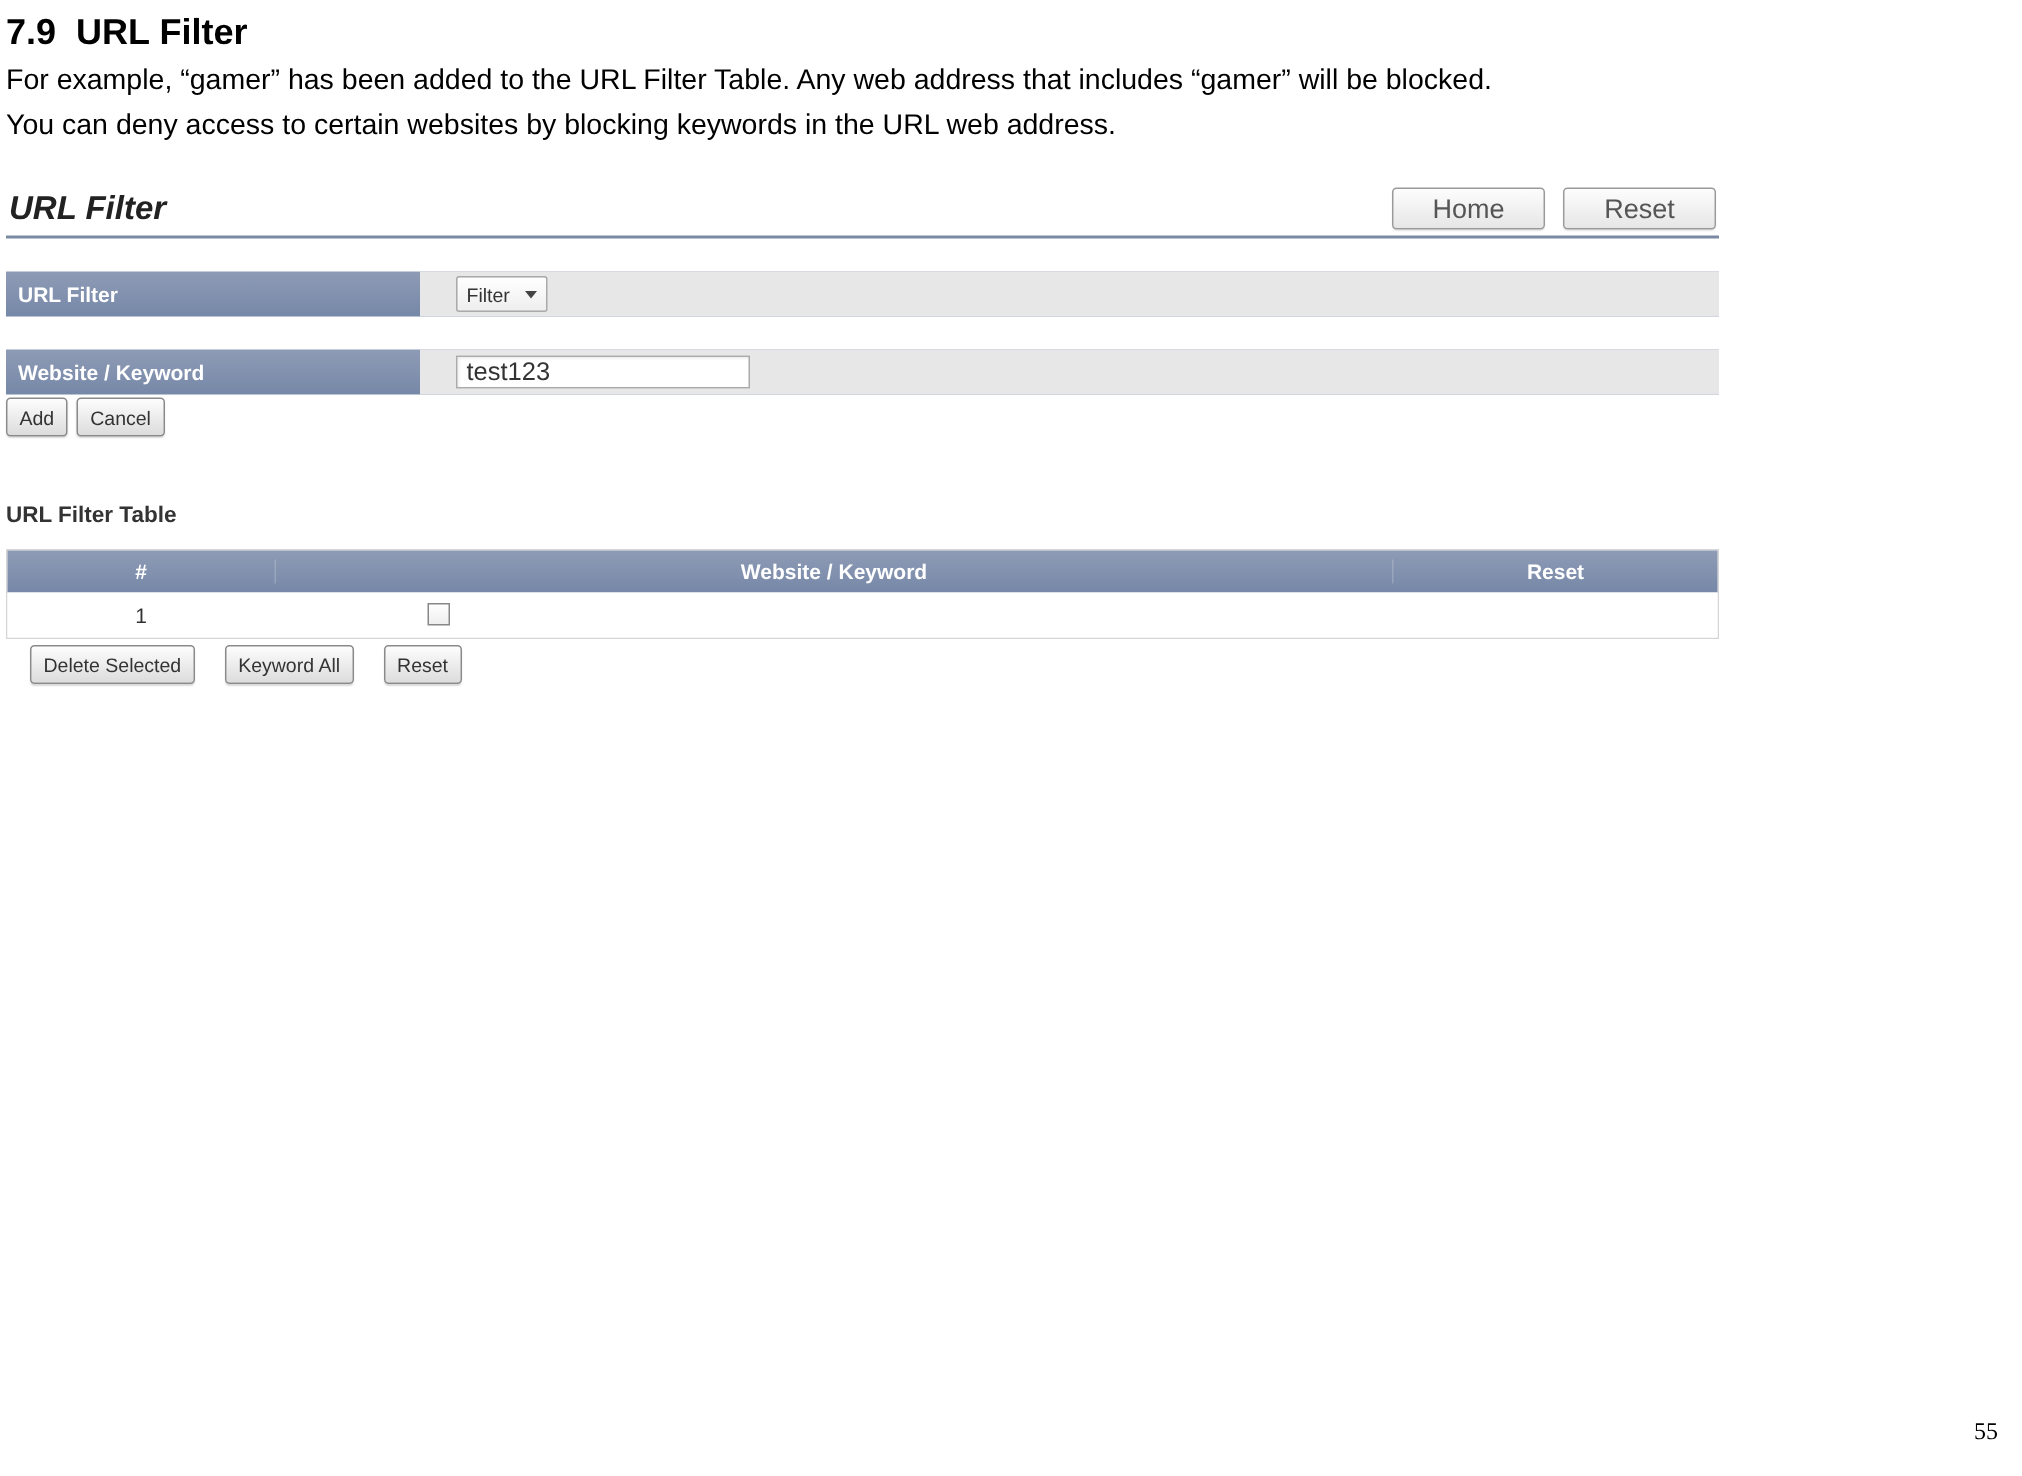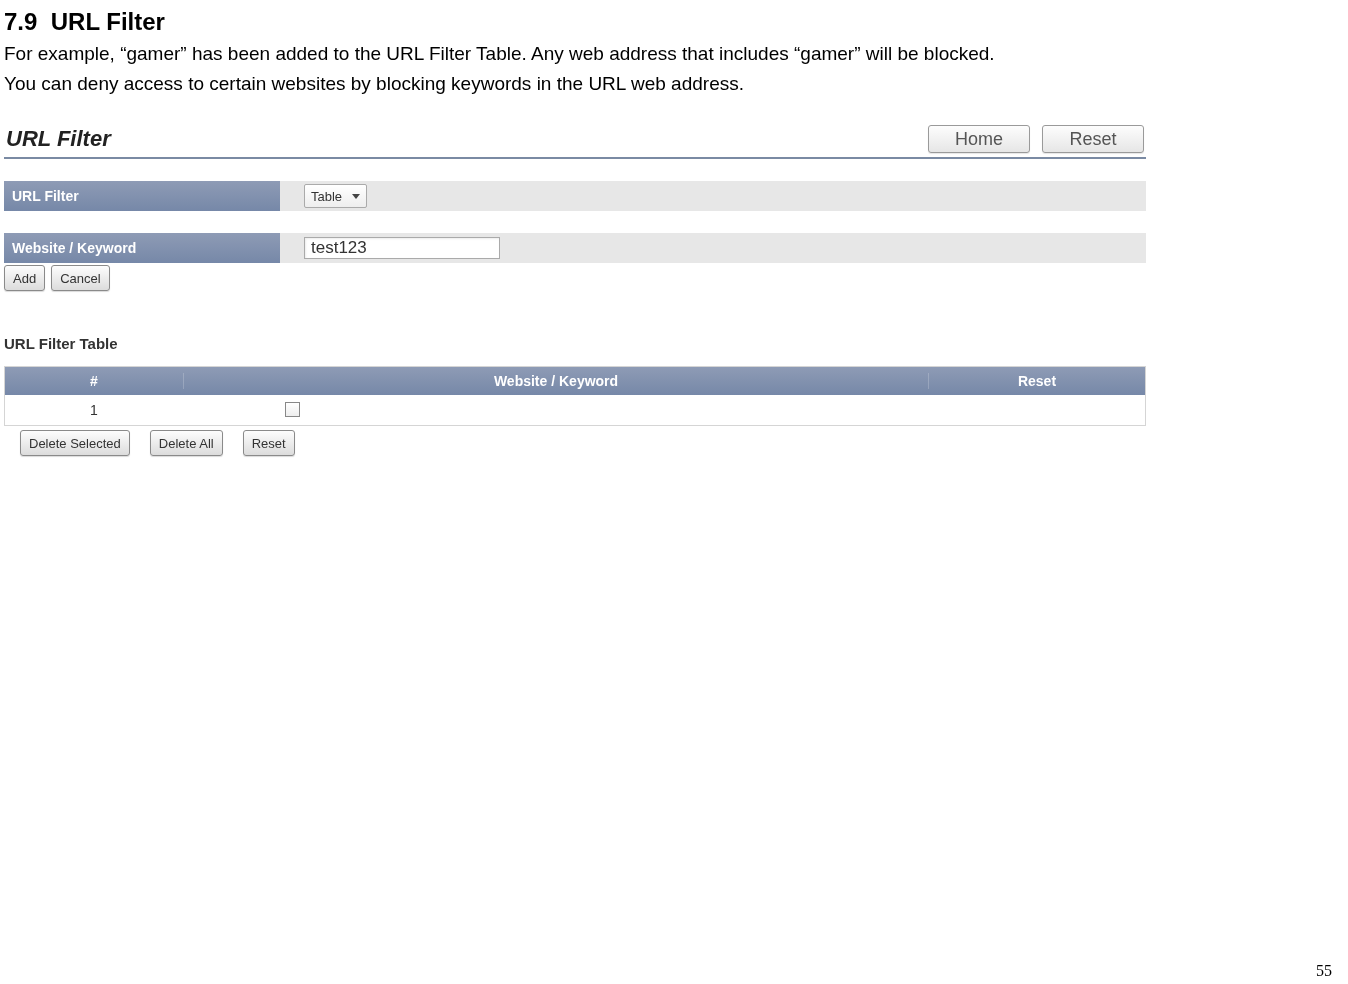--- a/index.html
+++ b/index.html
@@ -172,21 +172,21 @@
   }
   .ss-btn-row2 {
     margin-top: 4px;
     display: flex;
     gap: 20px;
     margin-left: 16px;
   }
   .page-number {
     position: absolute;
     right: 16px;
-    bottom: 12px;
+    bottom: 28px;
     font-size: 16px;
     font-family: "Times New Roman", serif;
   }
   .page-wrap {
     position: relative;
     min-height: 984px;
   }
 </style>
 </head>
 <body>
@@ -209,21 +209,21 @@
         <div class="ss-top-btn">Home</div>
         <div class="ss-top-btn">Reset</div>
       </div>
     </div>
     <hr class="ss-hr">
 
     <div class="ss-row">
       <div class="ss-row-label">URL Filter</div>
       <div class="ss-row-content">
         <div class="ss-select">
-          <span>Table</span>
+          <span>Filter</span>
           <span class="caret"></span>
         </div>
       </div>
     </div>
 
     <div class="ss-gap"></div>
 
     <div class="ss-row">
       <div class="ss-row-label">Website / Keyword</div>
       <div class="ss-row-content">
@@ -249,21 +249,21 @@
       <div class="ss-trow">
         <div class="ss-col-num">1</div>
         <div class="ss-col-sel">
           <span class="ss-checkbox"></span>
         </div>
       </div>
     </div>
 
     <div class="ss-btn-row2">
       <div class="ss-small-btn">Delete Selected</div>
-      <div class="ss-small-btn">Delete All</div>
+      <div class="ss-small-btn">Keyword All</div>
       <div class="ss-small-btn">Reset</div>
     </div>
 
   </div>
 
 </div>
 <div class="page-number">55</div>
 </div>
 
 </body></html>

